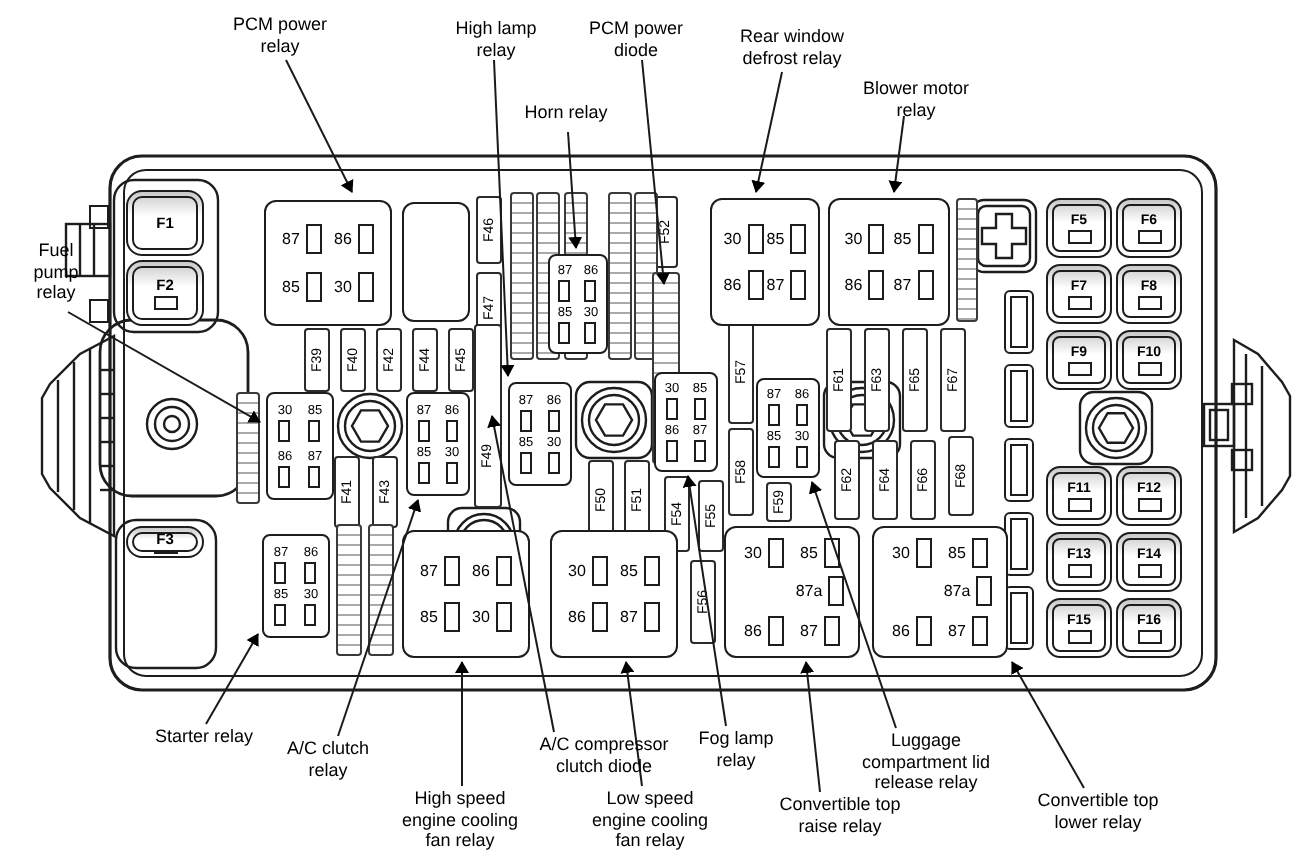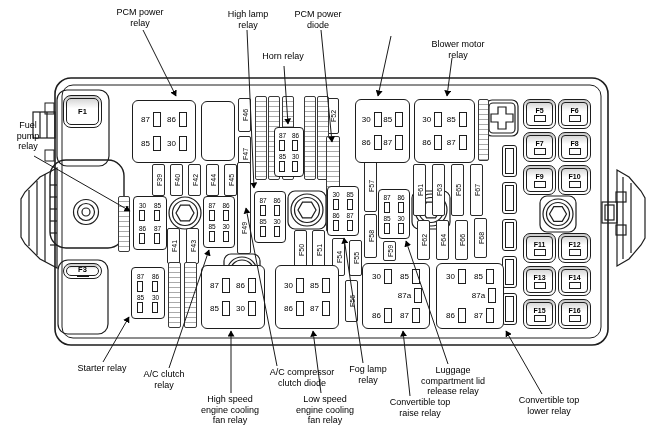--- a/index.html
+++ b/index.html
@@ -124,20 +124,26 @@
         <path d="M498,107 h8 v7 h7 v8 h-7 v7 h-8 v-7 h-7 v-8 h7 z"></path>
       </g>
     </g>
   </svg>
 
   <div class="fuse" style="left:63px;top:95px;width:39px;height:33px">
     <div class="finner">
         <span>F1</span>
       </div>
     </div>
+  <div class="fuse" style="left:63px;top:130px;width:39px;height:33px">
+    <div class="finner">
+        <span>F2</span>
+        <i class="fslot"></i>
+      </div>
+    </div>
   <div class="fuse" style="left:63px;top:263px;width:39px;height:16px">
     <div class="finner">
         <span>F3</span>
         <i class="fslot"></i>
       </div>
     </div>
 
   <div class="fuse sm" style="left:523px;top:99px;width:33px;height:30px">
     <div class="finner">
         <span>F5</span>
@@ -576,41 +582,43 @@
   <div class="tslot" style="left:502px;top:256px;width:15px;height:32px"></div>
   <div class="tslot" style="left:502px;top:293px;width:15px;height:32px"></div>
 
   <div class="callout" style="left:100px;top:7px;width:80px">PCM power
 relay</div>
   <div class="callout" style="left:215px;top:9px;width:66px">High lamp
 relay</div>
   <div class="callout" style="left:251px;top:51px;width:64px">Horn relay</div>
   <div class="callout" style="left:286px;top:9px;width:64px">PCM power
 diode</div>
+  <div class="callout" style="left:352px;top:13px;width:88px">Rear window
+defrost relay</div>
   <div class="callout" style="left:416px;top:39px;width:84px">Blower motor
 relay</div>
   <div class="callout" style="left:6px;top:120px;width:44px">Fuel
 pump
 relay</div>
   <div class="callout" style="left:60px;top:363px;width:84px">Starter relay</div>
   <div class="callout" style="left:128px;top:369px;width:72px">A/C clutch
 relay</div>
   <div class="callout" style="left:188px;top:394px;width:84px">High speed
 engine cooling
 fan relay</div>
   <div class="callout" style="left:258px;top:367px;width:88px">A/C compressor
 clutch diode</div>
   <div class="callout" style="left:283px;top:394px;width:84px">Low speed
 engine cooling
 fan relay</div>
   <div class="callout" style="left:336px;top:364px;width:64px">Fog lamp
 relay</div>
   <div class="callout" style="left:376px;top:397px;width:88px">Convertible top
 raise relay</div>
-  <div class="callout" style="left:408px;top:365px;width:90px">Luggage
+  <div class="callout" style="left:418px;top:365px;width:90px">Luggage
 compartment lid
 release relay</div>
   <div class="callout" style="left:504px;top:395px;width:90px">Convertible top
 lower relay</div>
 
   <svg class="overlay" width="650" height="429" viewBox="0 0 650 429">
     <defs>
       <marker id="arr" markerWidth="7" markerHeight="7" refX="5.5" refY="3.5" orient="auto">
         <path d="M0,0 L6,3.5 L0,7 z" fill="#000"></path>
       </marker>

